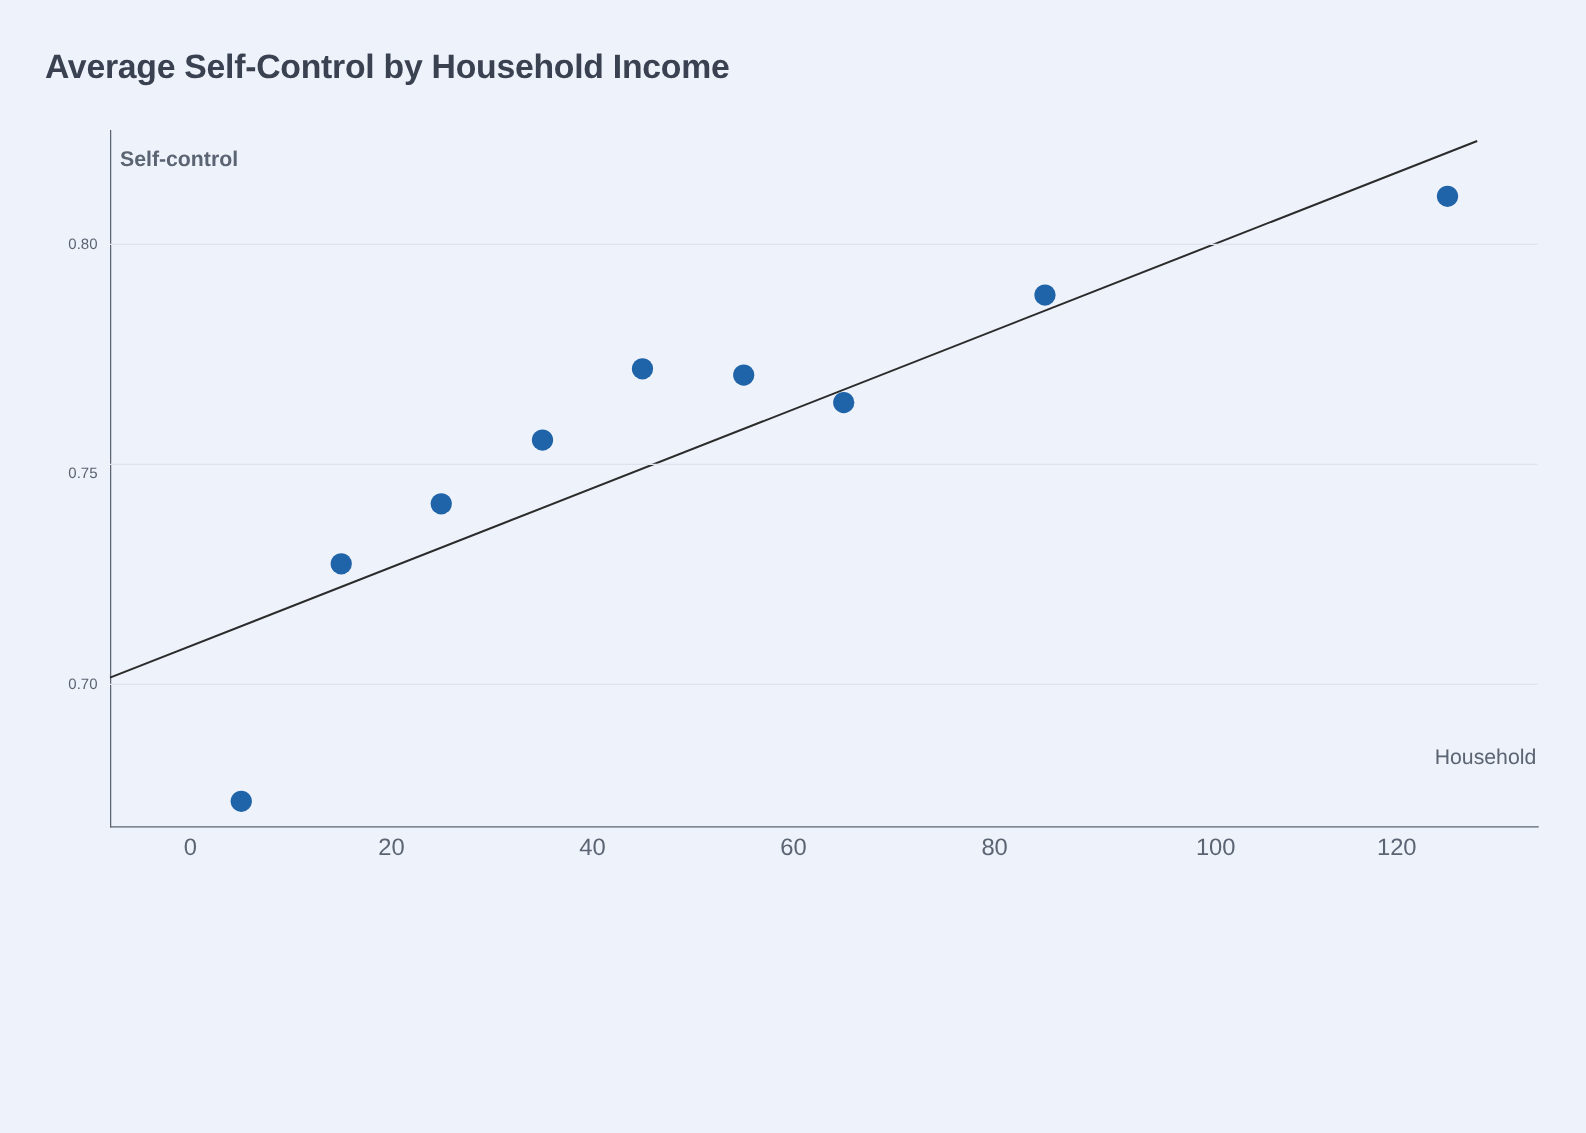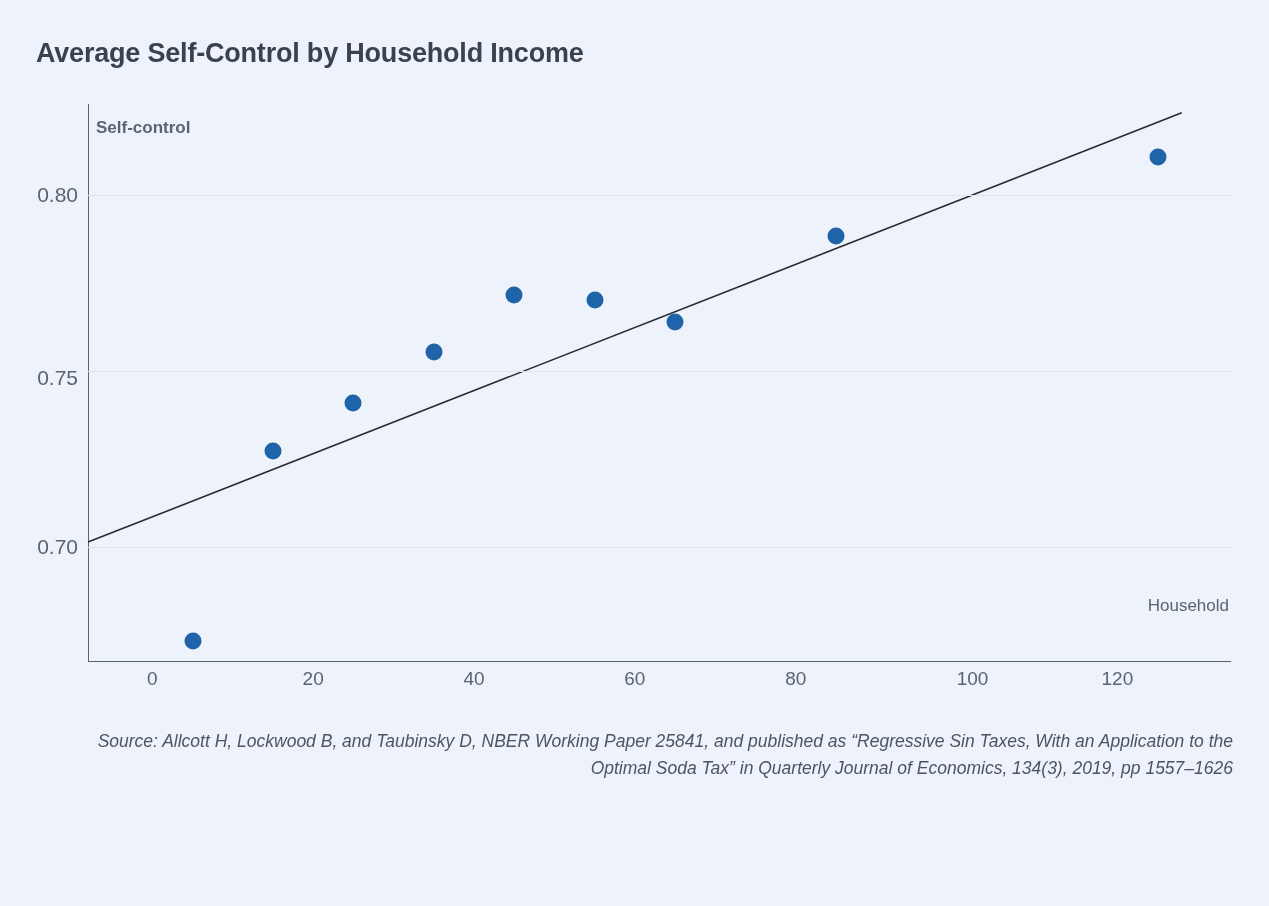--- a/index.html
+++ b/index.html
@@ -55,21 +55,21 @@
   .gridline {
     position: absolute;
     left: 0;
     width: 100%;
     height: 1px;
     background: #dfe3ed;
   }
   .ytick-label {
     position: absolute;
     right: 0;
-    font-size: 21px;
+    font-size: 12px;
     color: #5b6473;
     transform: translateY(-50%);
     text-align: left;
   }
   .ytick-wrap {
     position: absolute;
     left: 0;
     top: 104px;
     width: 78px;
     height: 558px;
@@ -172,16 +172,15 @@
       <div class="xtick-label" style="left: 795.718px;">80</div>
       <div class="xtick-label" style="left: 956.563px; margin-left: 16px;">100</div>
       <div class="xtick-label" style="left: 1117.41px;">120</div>
     </div>
 
   <div class="x-axis-title">
     <span>Household</span>
   </div>
 
   <div class="footnotes">
-    <div class="footnote-block">Source: Allcott H, Lockwood B, and Taubinsky D, NBER Working Paper 25841, and published as “Regressive Sin Taxes, With an Application to the Optimal Soda Tax” in Quarterly Journal of Economics, 134(3), 2019, pp 1557–1626</div>
   </div>
 
 </div>
 
 </body></html>

